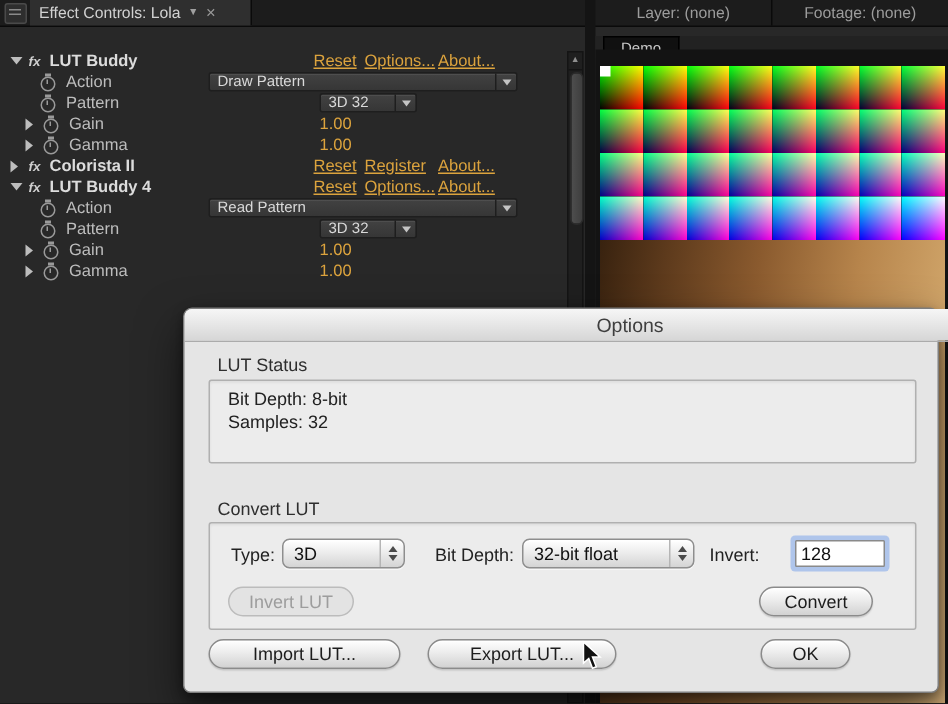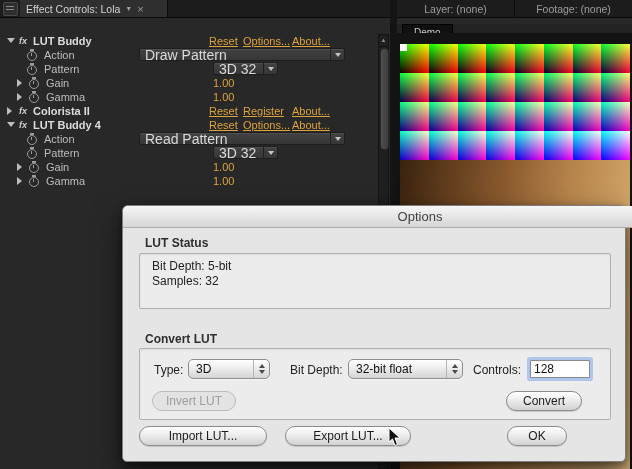--- a/index.html
+++ b/index.html
@@ -32,21 +32,21 @@
   .tri.right{border-top:4px solid transparent;border-bottom:4px solid transparent;border-left:5px solid #bdbdbd;top:3px !important;}
   .fx{font-size:9px;font-style:italic;font-weight:bold;color:#cfcfcf;top:2px !important;}
   .ename{font-size:11px;font-weight:bold;color:#dcdcdc;top:1px !important;white-space:nowrap;}
   .plabel{font-size:11px;color:#bdbdbd;top:1px !important;white-space:nowrap;}
   .lnk{font-size:11px;color:#dca33d;text-decoration:underline;top:1px !important;white-space:nowrap;cursor:pointer;}
   .val{font-size:11px;color:#dca33d;top:1px !important;}
   .sw{width:8px;height:8px;border:1px solid #9a9a9a;border-radius:50%;top:3px !important;}
   .sw::before{content:"";position:absolute;top:-3px;left:2px;width:4px;height:2px;background:#9a9a9a;}
   .sw::after{content:"";position:absolute;left:3px;top:1px;width:1px;height:3px;background:#9a9a9a;}
   .dd{height:13px;background:linear-gradient(#424242,#363636);border:1px solid #1e1e1e;border-radius:2px;display:flex;align-items:center;box-sizing:border-box;box-shadow:inset 0 1px 0 rgba(255,255,255,.07);}
-  .dd .ddtext{flex:1;font-size:14px;color:#dadada;padding:0 5px;white-space:nowrap;overflow:hidden;}
+  .dd .ddtext{flex:1;font-size:10px;color:#dadada;padding:0 5px;white-space:nowrap;overflow:hidden;}
   .dd .ddarrow{width:13px;height:100%;border-left:1px solid #1e1e1e;display:flex;align-items:center;justify-content:center;}
   .dd .ddarrow::before{content:"";border-left:3.5px solid transparent;border-right:3.5px solid transparent;border-top:4px solid #c4c4c4;}
   
   .scrollbar{position:absolute;left:378px;top:34px;width:11px;height:435px;background:#1f1f1f;border:1px solid #141414;box-sizing:border-box;}
   .scroll-up{position:absolute;left:0;top:0;width:9px;height:11px;border-bottom:1px solid #141414;color:#8f8f8f;font-size:6px;text-align:center;line-height:11px;}
   .scroll-thumb{position:absolute;left:1px;top:13px;width:7px;height:100px;background:linear-gradient(90deg,#4e4e4e,#3e3e3e);border:1px solid #2a2a2a;border-radius:4px;}
 
   
   .gutter{position:absolute;left:390px;top:0;width:7px;height:469px;background:#141414;}
 
@@ -59,21 +59,21 @@
   .photo{position:absolute;left:3px;top:127px;width:230px;height:309px;
     background:linear-gradient(100deg,#38220f 0%,#5d3a1c 16%,#8a5a2e 38%,#b7854c 62%,#cda166 82%,#d9b37c 100%);}
 
   
   .dialog{position:absolute;left:122px;top:205px;width:504px;height:257px;background:#e5e5e5;
     border:1px solid #7d7d7d;border-radius:6px 6px 5px 5px;box-sizing:border-box;z-index:10;
     box-shadow:0 14px 30px rgba(0,0,0,.55), 0 3px 8px rgba(0,0,0,.4);}
   .dialog-title{position:absolute;left:0;top:0;width:100%;height:21px;border-radius:5px 5px 0 0;
     background:linear-gradient(#f6f6f6,#d6d6d6);border-bottom:1px solid #ababab;
     display:flex;align-items:center;justify-content:center;font-size:13px;color:#3f3f3f;padding-left:46px;}
-  .grp-label{position:absolute;font-size:12px;color:#2e2e2e;font-weight:bold;}
+  .grp-label{position:absolute;font-size:12px;color:#2e2e2e;}
   .grp-box{position:absolute;background:#ececec;border:1px solid #b0b0b0;border-radius:2px;box-shadow:inset 0 1px 2px rgba(0,0,0,.07);box-sizing:border-box;}
   .status-line{font-size:12px;color:#222;line-height:15px;}
   .fld-label{position:absolute;font-size:12px;color:#222;top:3px;white-space:nowrap;}
   .popup{position:absolute;height:20px;background:linear-gradient(#ffffff,#ededed 45%,#d4d4d4);border:1px solid #8e8e8e;border-radius:5px;display:flex;align-items:center;box-sizing:border-box;box-shadow:inset 0 1px 0 #fff,0 1px 0 rgba(255,255,255,.6);}
   .popup .ptext{flex:1;font-size:12px;color:#111;padding:0 7px;white-space:nowrap;overflow:hidden;}
   .popup .parrows{width:15px;height:100%;display:flex;flex-direction:column;align-items:center;justify-content:center;border-left:1px solid #b5b5b5;}
   .popup .parrows i{display:block;width:0;height:0;}
   .popup .parrows .pu{border:3px solid transparent;border-bottom:4px solid #4a4a4a;margin-bottom:2px;}
   .popup .parrows .pd{border:3px solid transparent;border-top:4px solid #4a4a4a;}
   .samples-input{position:absolute;width:52px;height:16px;border:1px solid #8a8a8a;font-family:"Liberation Sans",sans-serif;font-size:12px;color:#111;padding:0 3px;background:#fff;box-shadow:0 0 0 3px rgba(125,165,235,.55);border-radius:1px;}
@@ -244,21 +244,21 @@
       </div>
     <div class="origin-marker"></div>
     <div class="photo"></div>
   </div>
 
   <div class="dialog">
     <div class="dialog-title">Options</div>
 
     <span class="grp-label" style="left:22px;top:30px">LUT Status</span>
     <div class="grp-box" style="left:16px;top:47px;width:472px;height:56px;padding:5px 12px">
-      <div class="status-line">Bit Depth: 5-bit</div>
+      <div class="status-line">Bit Depth: 8-bit</div>
       <div class="status-line">Samples: 32</div>
     </div>
 
     <span class="grp-label" style="left:22px;top:126px">Convert LUT</span>
     <div class="grp-box" style="left:16px;top:142px;width:472px;height:72px">
       <span class="fld-label" style="left:14px;top:14px">Type:</span>
       <div class="popup" style="left:48px;top:10px;width:82px">
         <span class="ptext">3D</span>
         <span class="parrows">
             <i class="pu"></i>
@@ -266,21 +266,21 @@
           </span>
       </div>
       <span class="fld-label" style="left:150px;top:14px">Bit Depth:</span>
       <div class="popup" style="left:208px;top:10px;width:115px">
         <span class="ptext">32-bit float</span>
         <span class="parrows">
             <i class="pu"></i>
             <i class="pd"></i>
           </span>
       </div>
-      <span class="fld-label" style="left:333px;top:14px">Controls:</span>
+      <span class="fld-label" style="left:333px;top:14px">Invert:</span>
       <input class="samples-input" style="left: 390px; top: 11px;" value="128">
 
       <button class="mac-btn disabled" style="left:12px;top:42px;width:84px">Invert LUT</button>
       <button class="mac-btn" style="left:366px;top:42px;width:76px">Convert</button>
     </div>
 
     <button class="mac-btn" style="left:16px;top:220px;width:128px">Import LUT...</button>
     <button class="mac-btn" style="left:162px;top:220px;width:126px">Export LUT...</button>
     <button class="mac-btn" style="left:384px;top:220px;width:60px">OK</button>
   </div>

